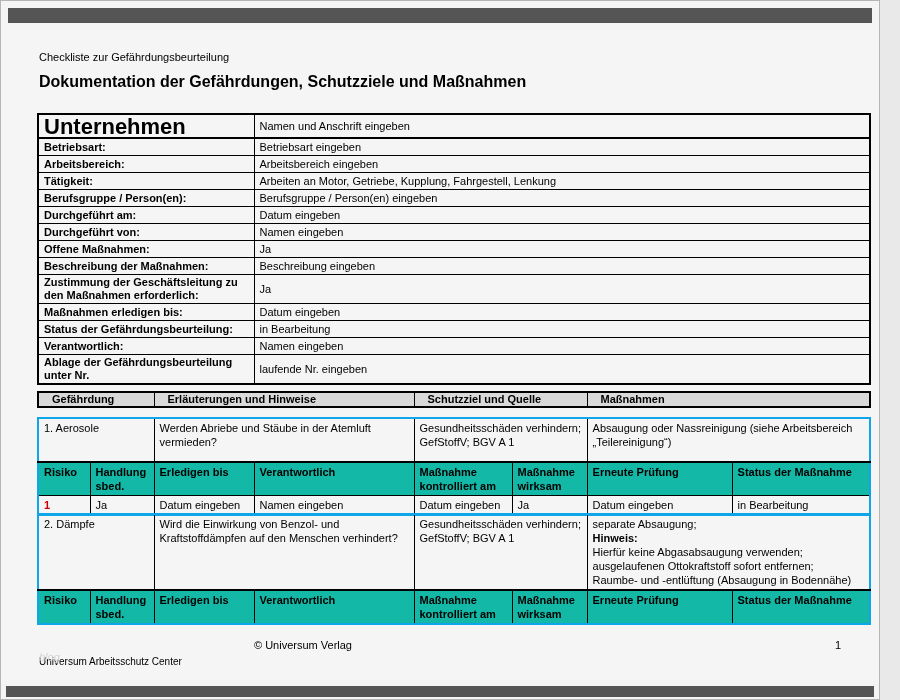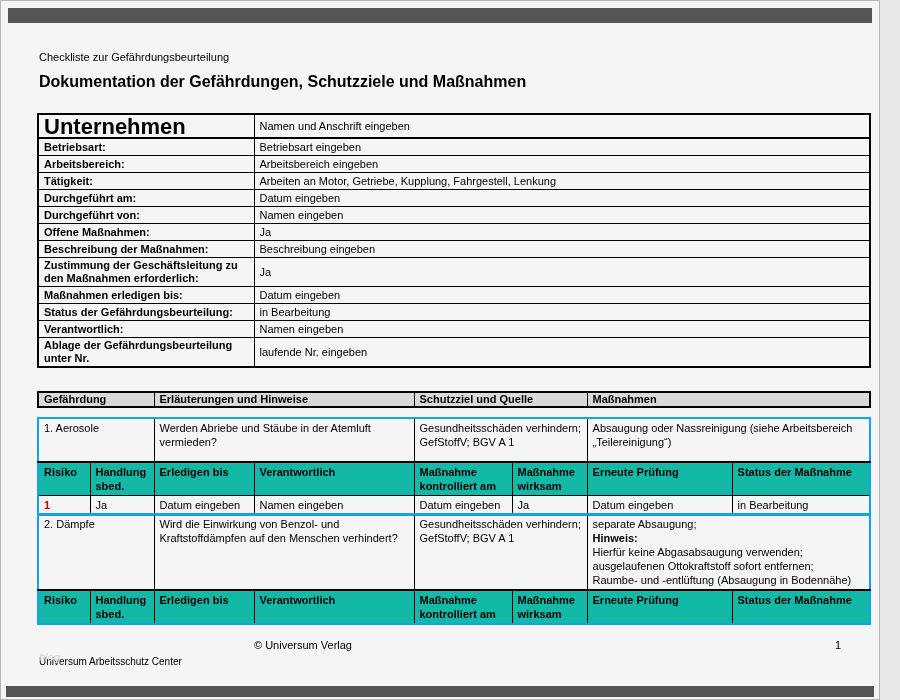--- a/index.html
+++ b/index.html
@@ -24,21 +24,21 @@
 
   
   .company-table{position:absolute;left:36px;top:112px;width:832px;border:2px solid #000;}
   .company-table td.lbl{font-weight:bold;}
   .company-table tr.first td{border-bottom:2px solid #000;height:20px;}
   .company-table td.big{font-size:22px;line-height:19px;font-weight:bold;}
   .company-table tr td{height:14px;}
 
   
   .hazard-header{position:absolute;left:36px;top:390px;width:832px;border:2px solid #000;}
-  .hazard-header td{background:#d9d9d9;font-weight:bold;height:12px;padding:0 5px;}
+  .hazard-header td{background:#d9d9d9;font-weight:bold;height:12px;padding:0 13px;}
 
   
   .section-table{position:absolute;left:36px;width:832px;border:2px solid #0ea5e9;}
   .section-1{top:416px;}
   .section-2{top:512px;}
   .section-table td{vertical-align:top;padding:2px 5px;line-height:14px;}
   .section-table tr.content td{height:38px;}
   .section-2 tr.content td{height:70px;}
   .section-table tr.riskhead td{
     background:#14b8a6;font-weight:bold;height:26px;
@@ -80,20 +80,24 @@
     </tr>
     <tr>
       <td class="lbl">Arbeitsbereich:</td>
       <td>Arbeitsbereich eingeben</td>
     </tr>
     <tr>
       <td class="lbl">Tätigkeit:</td>
       <td>Arbeiten an Motor, Getriebe, Kupplung, Fahrgestell, Lenkung</td>
     </tr>
     <tr>
+      <td class="lbl">Berufsgruppe / Person(en):</td>
+      <td>Berufsgruppe / Person(en) eingeben</td>
+    </tr>
+    <tr>
       <td class="lbl">Durchgeführt am:</td>
       <td>Datum eingeben</td>
     </tr>
     <tr>
       <td class="lbl">Durchgeführt von:</td>
       <td>Namen eingeben</td>
     </tr>
     <tr>
       <td class="lbl">Offene Maßnahmen:</td>
       <td>Ja</td>

